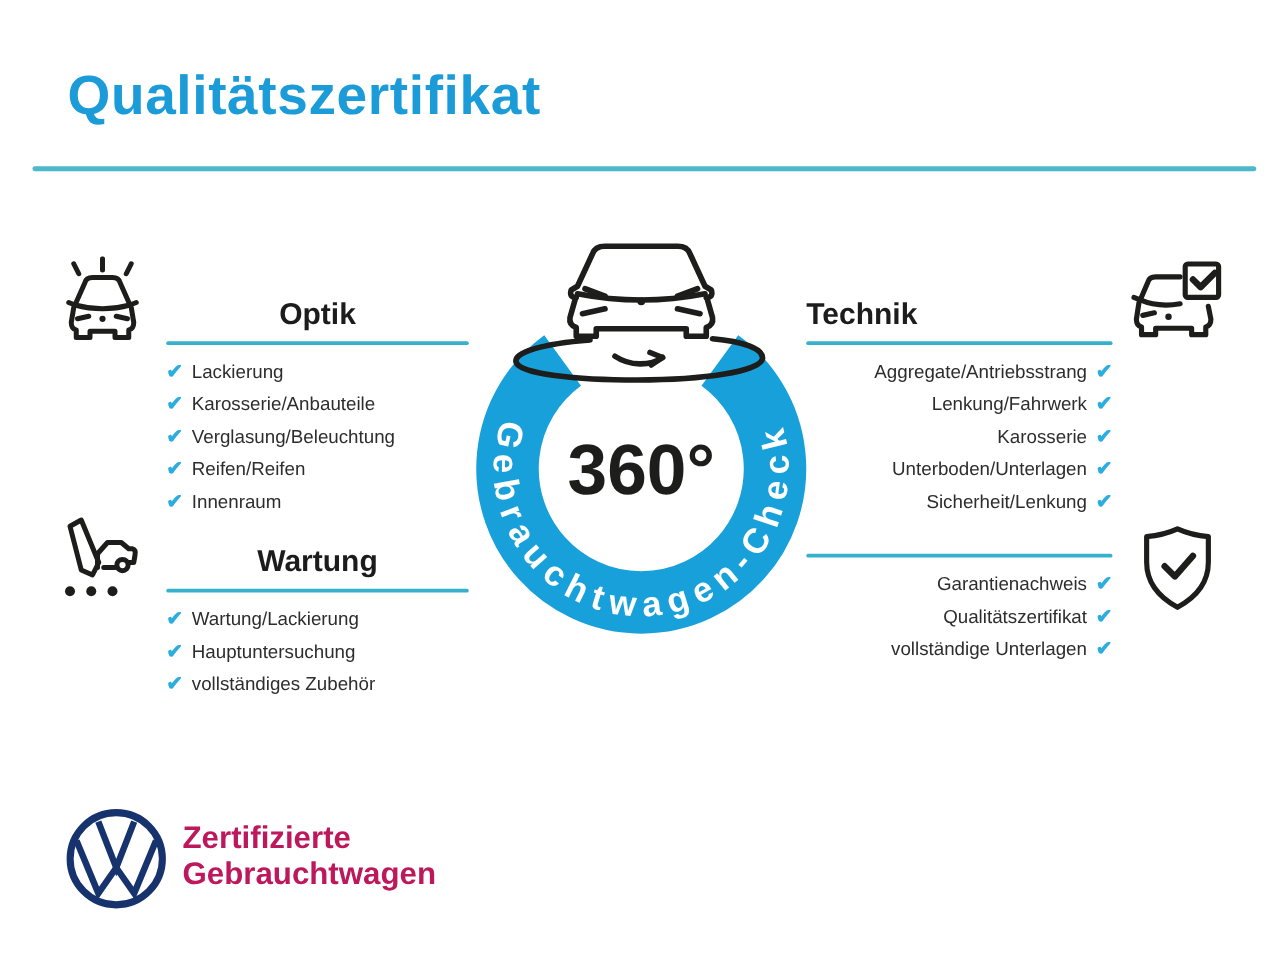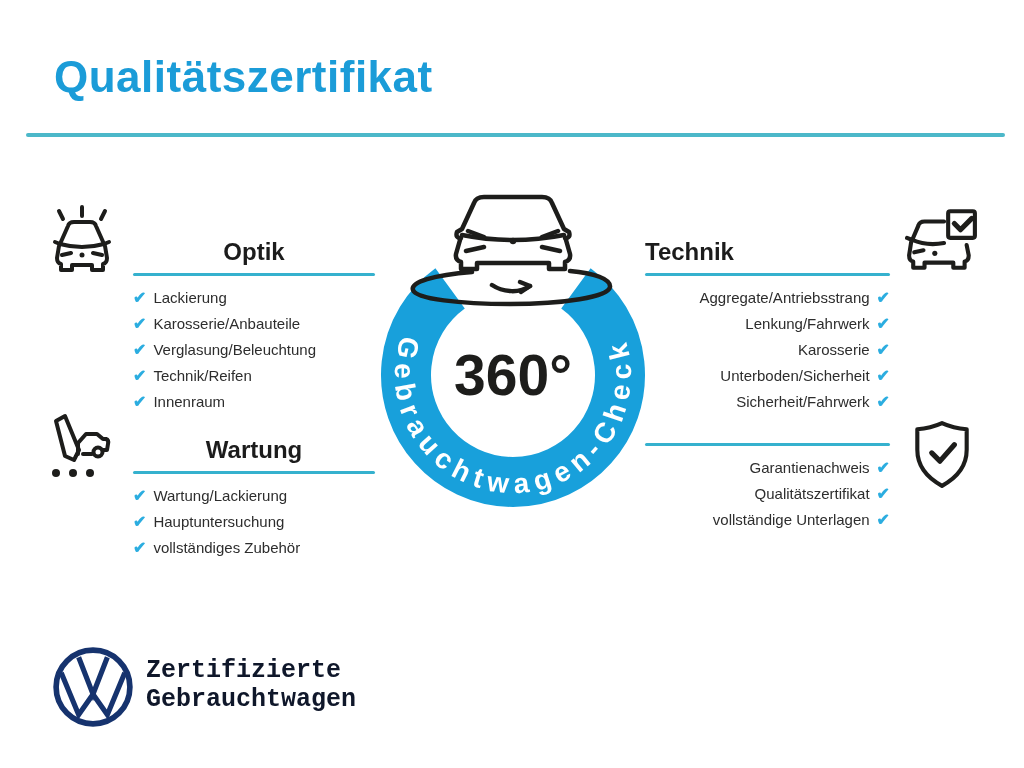--- a/index.html
+++ b/index.html
@@ -39,21 +39,21 @@
   #icon-optik    { left: 47px;  top: 205px; width: 70px;  height: 72px; }
   #icon-wartung  { left: 45px;  top: 412px; width: 70px;  height: 70px; }
   #icon-technik  { left: 905px; top: 207px; width: 74px;  height: 68px; }
   #icon-garantie { left: 909px; top: 419px; width: 66px;  height: 72px; }
 
   #badge { left: 372px; top: 182px; width: 280px; height: 326px; }
 
   #footer-logo { left: 52px; top: 646px; width: 82px; height: 82px; }
   #footer-text {
     left: 146px; top: 656px;
-    color: #0f172a; font-weight: 700; font-size: 25px; line-height: 29px; font-family: Liberation Mono, monospace;
+    color: #be185d; font-weight: 700; font-size: 25px; line-height: 29px;
   }
 
   svg { display: block; }
   .ink { stroke: #1d1d1b; fill: none; stroke-linecap: round; stroke-linejoin: round; }
 </style>
 </head>
 <body>
 
 <div class="abs" id="title">Qualitätszertifikat</div>
 <div class="abs" id="divider"></div>
@@ -113,21 +113,21 @@
     <div class="row">
         <span class="chk">✔</span>
         <span>Karosserie/Anbauteile</span>
       </div>
     <div class="row">
         <span class="chk">✔</span>
         <span>Verglasung/Beleuchtung</span>
       </div>
     <div class="row">
         <span class="chk">✔</span>
-        <span>Technik/Reifen</span>
+        <span>Reifen/Reifen</span>
       </div>
     <div class="row">
         <span class="chk">✔</span>
         <span>Innenraum</span>
       </div>
   </div>
 </div>
 
 <div class="section right" id="sec-technik">
   <div class="sec-head">Technik</div>
@@ -139,25 +139,25 @@
       </div>
     <div class="row">
         <span>Lenkung/Fahrwerk</span>
         <span class="chk">✔</span>
       </div>
     <div class="row">
         <span>Karosserie</span>
         <span class="chk">✔</span>
       </div>
     <div class="row">
-        <span>Unterboden/Sicherheit</span>
-        <span class="chk">✔</span>
-      </div>
-    <div class="row">
-        <span>Sicherheit/Fahrwerk</span>
+        <span>Unterboden/Unterlagen</span>
+        <span class="chk">✔</span>
+      </div>
+    <div class="row">
+        <span>Sicherheit/Lenkung</span>
         <span class="chk">✔</span>
       </div>
   </div>
 </div>
 
 <div class="section left" id="sec-wartung">
   <div class="sec-head">Wartung</div>
   <div class="sec-rule"></div>
   <div class="sec-items">
     <div class="row">

